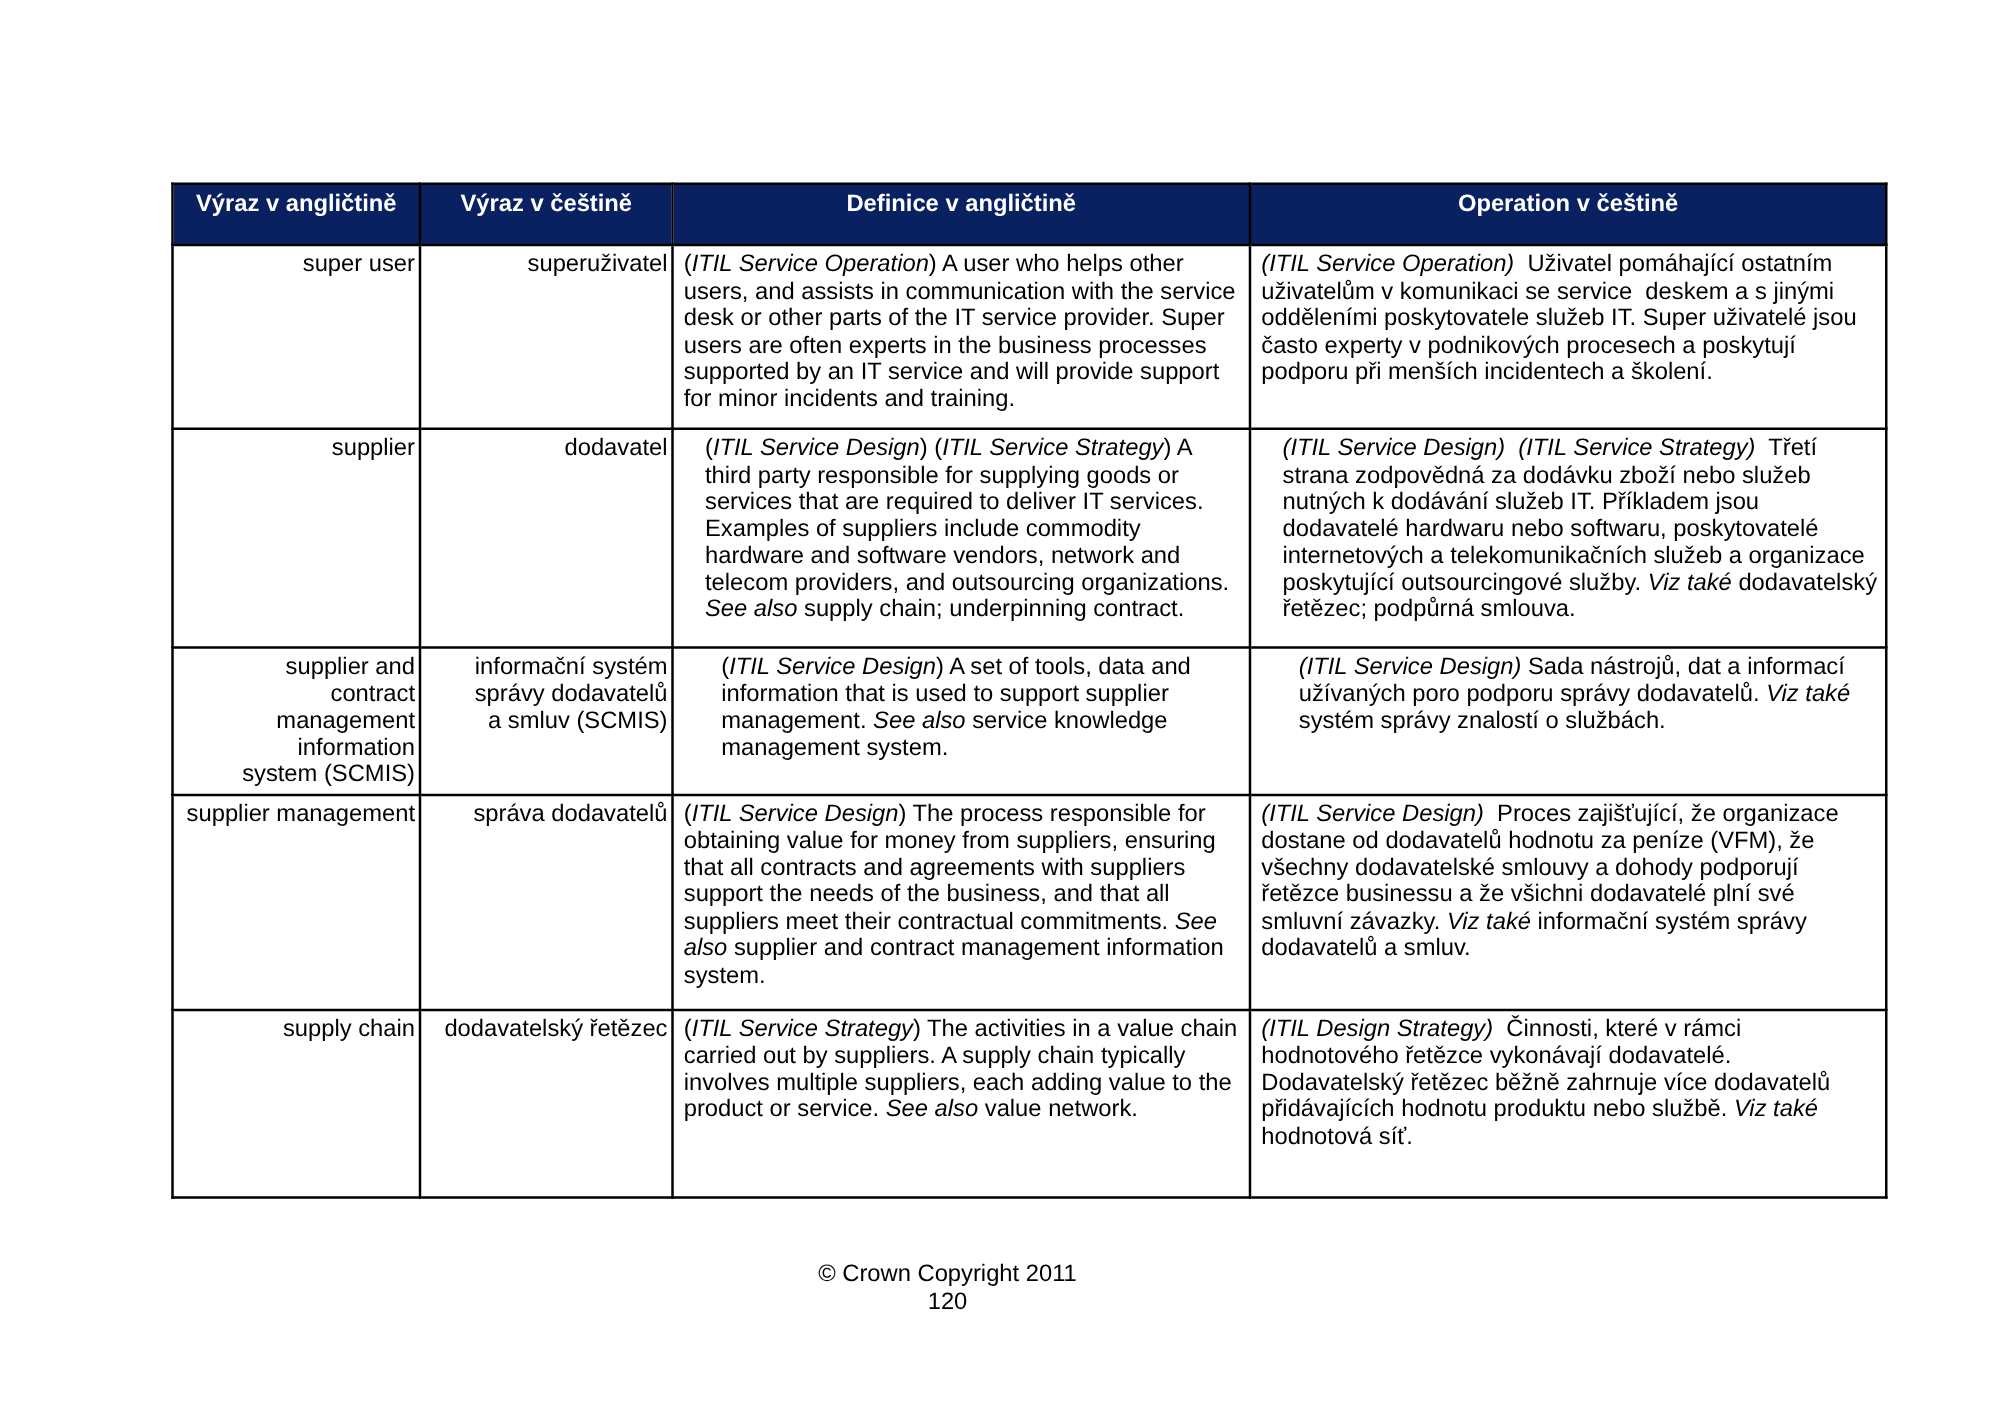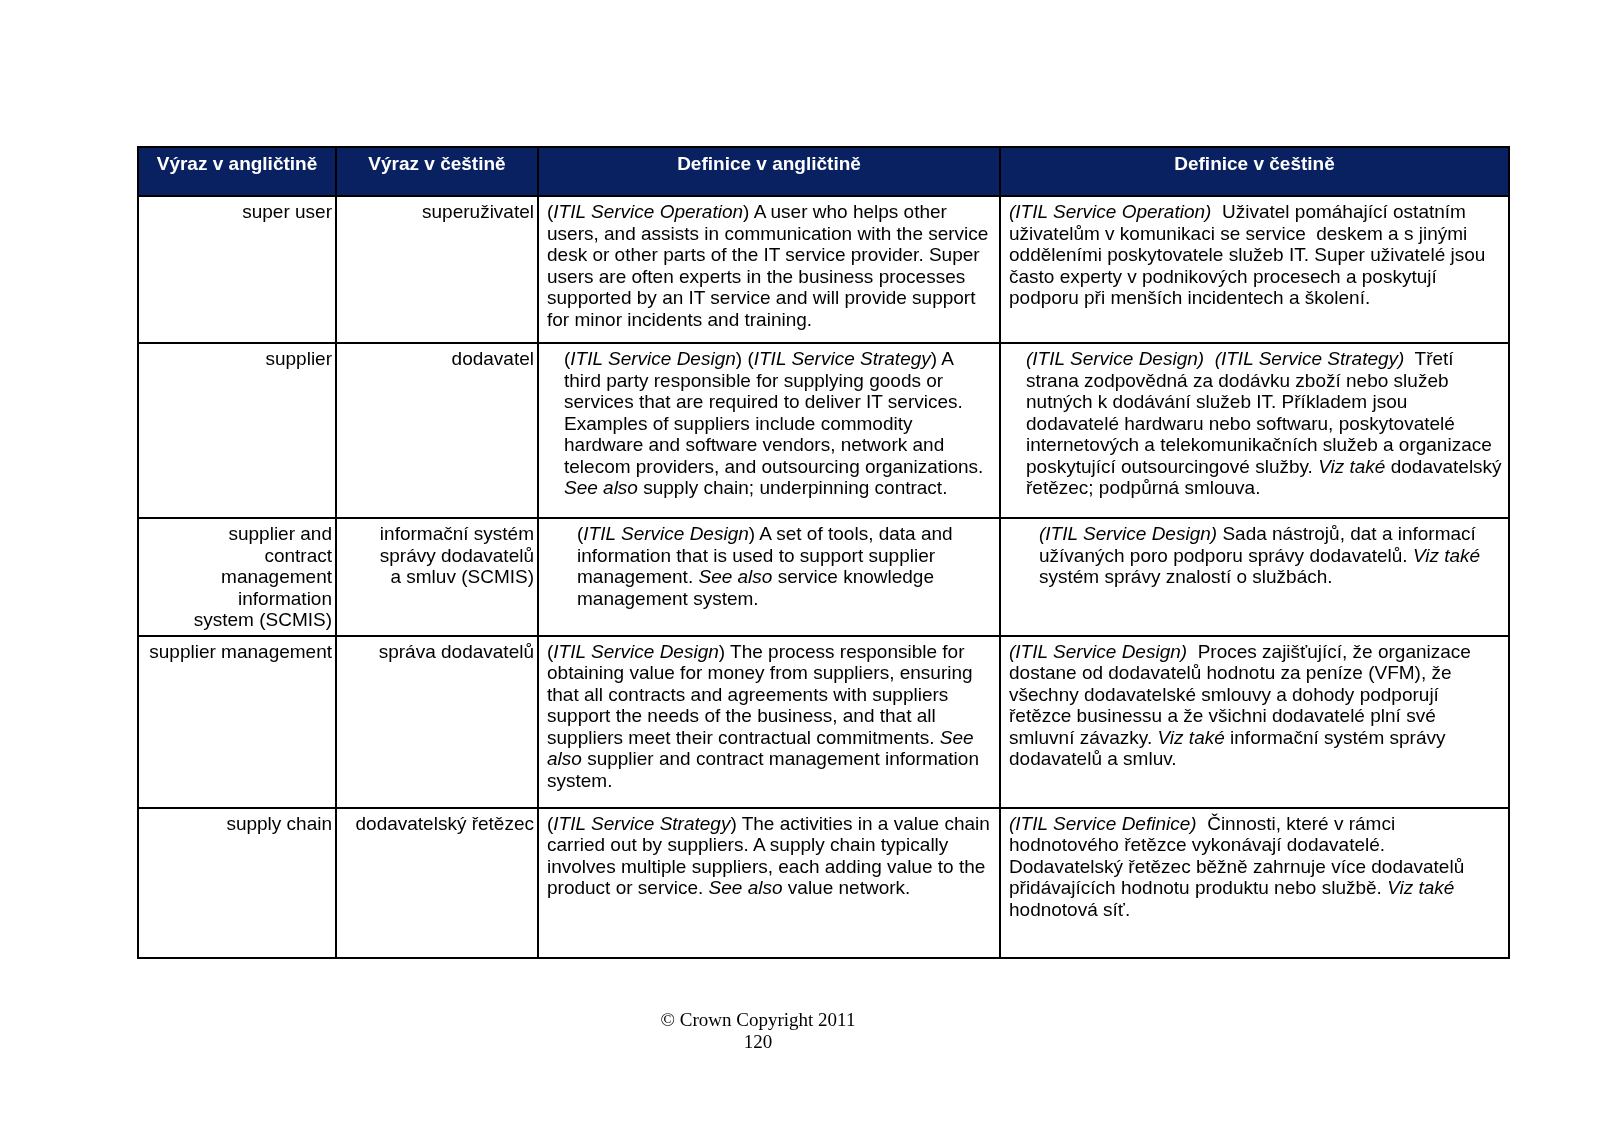--- a/index.html
+++ b/index.html
@@ -51,42 +51,41 @@
   tr.r3 td { height: 172px; }
   tr.r4 td { height: 150px; }
   .footer {
     position: absolute;
     left: 758px; top: 1009px;
     transform: translateX(-50%);
     text-align: center;
     font-size: 19px;
     line-height: 21.5px;
     white-space: nowrap;
-    font-family: Liberation Serif, serif;
   }
   i { font-style: italic; }
 </style>
 </head>
 <body>
 
 <div class="page">
 
   <table class="glossary">
     <colgroup>
       <col style="width:198px">
       <col style="width:202px">
       <col style="width:462px">
       <col style="width:509px">
     </colgroup>
     <thead>
       <tr>
         <th>Výraz v angličtině</th>
         <th>Výraz v češtině</th>
         <th>Definice v angličtině</th>
-        <th>Definice v češtině</th>
+        <th>Operation v češtině</th>
       </tr>
     </thead>
     <tbody>
       <tr class="r0">
         <td class="term">super user</td>
         <td class="term">superuživatel</td>
         <td class="def"><span>(</span><i>ITIL Service Operation</i><span>) A user who helps other users, and assists in communication with the service desk or other parts of the IT service provider. Super users are often experts in the business processes supported by an IT service and will provide support for minor incidents and training.</span></td>
         <td class="def"><i>(ITIL Service Operation)</i><span>  Uživatel pomáhající ostatním uživatelům v komunikaci se service  deskem a s jinými odděleními poskytovatele služeb IT. Super uživatelé jsou často experty v podnikových procesech a poskytují podporu při menších incidentech a školení.</span></td>
       </tr>
       <tr class="r1">
@@ -104,21 +103,21 @@
       <tr class="r3">
         <td class="term">supplier management</td>
         <td class="term">správa dodavatelů</td>
         <td class="def"><span>(</span><i>ITIL Service Design</i><span>) The process responsible for obtaining value for money from suppliers, ensuring that all contracts and agreements with suppliers support the needs of the business, and that all suppliers meet their contractual commitments. </span><i>See also</i><span> supplier and contract management information system.</span></td>
         <td class="def"><i>(ITIL Service Design)</i><span>  Proces zajišťující, že organizace dostane od dodavatelů hodnotu za peníze (VFM), že všechny dodavatelské smlouvy a dohody podporují řetězce businessu a že všichni dodavatelé plní své smluvní závazky. </span><i>Viz také</i><span> informační systém správy dodavatelů a smluv.</span></td>
       </tr>
       <tr class="r4">
         <td class="term">supply chain</td>
         <td class="term">dodavatelský řetězec</td>
         <td class="def"><span>(</span><i>ITIL Service Strategy</i><span>) The activities in a value chain carried out by suppliers. A supply chain typically involves multiple suppliers, each adding value to the product or service. </span><i>See also</i><span> value network.</span></td>
-        <td class="def"><i>(ITIL Service Definice)</i><span>  Činnosti, které v rámci hodnotového řetězce vykonávají dodavatelé. Dodavatelský řetězec běžně zahrnuje více dodavatelů přidávajících hodnotu produktu nebo službě. </span><i>Viz také</i><span> hodnotová síť.</span></td>
+        <td class="def"><i>(ITIL Design Strategy)</i><span>  Činnosti, které v rámci hodnotového řetězce vykonávají dodavatelé. Dodavatelský řetězec běžně zahrnuje více dodavatelů přidávajících hodnotu produktu nebo službě. </span><i>Viz také</i><span> hodnotová síť.</span></td>
       </tr>
     </tbody>
   </table>
 
   <div class="footer">
     <div>© Crown Copyright 2011</div>
     <div>120</div>
   </div>
 
 </div>

